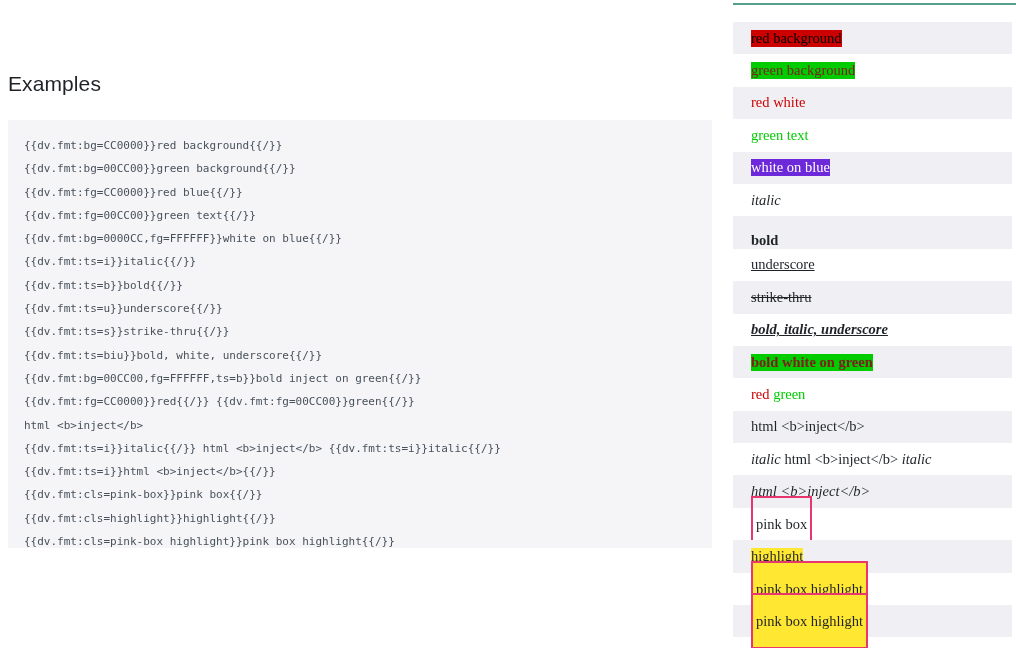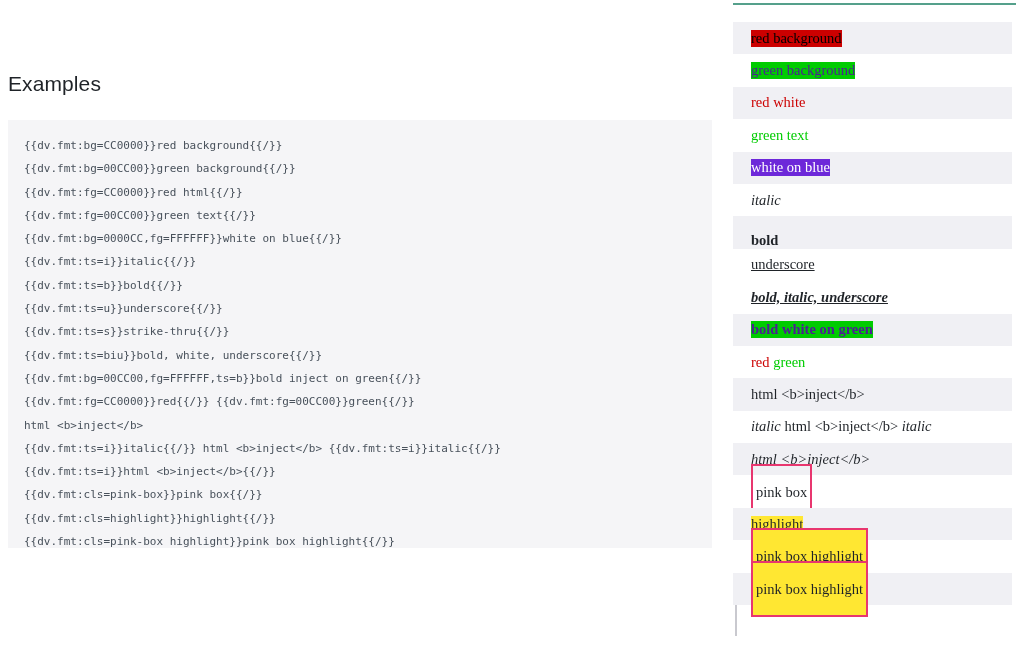--- a/index.html
+++ b/index.html
@@ -93,48 +93,48 @@
     align-items: center;
     font-size: 14.5px;
     color: #1f2328;
     background: #ffffff;
   }
   #result-list .result-row.stripe { background: #f0f0f4; }
 
   
   .seg { white-space: pre; }
   .bg-red     { background: #CC0000; color: #000000; }
-  .bg-green   { background: #00CC00; color: #4c1d95; }
+  .bg-green   { background: #00CC00; color: #7f1d1d; }
   .fg-red     { color: #CC0000; }
   .fg-green   { color: #00CC00; }
   .bg-blue-fg-white { background: #6d28d9; color: #FFFFFF; }
   .ts-i { font-style: italic; }
   .ts-b { font-weight: 700; margin-top: 16px; }
   .ts-u { text-decoration: underline; }
   .ts-s { text-decoration: line-through; }
   .ts-biu { font-weight: 700; font-style: italic; text-decoration: underline; }
-  .bg-green-fg-white-b { background: #00CC00; color: #4c1d95; font-weight: 700; }
+  .bg-green-fg-white-b { background: #00CC00; color: #7f1d1d; font-weight: 700; }
   .cls-pink-box {
     border: 2px solid #e8366f;
     padding: 17px 3px;
     display: inline-block;
     line-height: 1.25;
   }
   .cls-highlight { background: #ffe732; }
   .cls-pink-box.cls-highlight { background: #ffe732; }
 </style>
 </head>
 <body>
 
 <div id="left-pane">
   <div id="page-heading">Examples</div>
   <div id="code-block">
       <div class="code-line">{{dv.fmt:bg=CC0000}}red background{{/}}</div>
       <div class="code-line">{{dv.fmt:bg=00CC00}}green background{{/}}</div>
-      <div class="code-line">{{dv.fmt:fg=CC0000}}red html{{/}}</div>
+      <div class="code-line">{{dv.fmt:fg=CC0000}}red blue{{/}}</div>
       <div class="code-line">{{dv.fmt:fg=00CC00}}green text{{/}}</div>
       <div class="code-line">{{dv.fmt:bg=0000CC,fg=FFFFFF}}white on blue{{/}}</div>
       <div class="code-line">{{dv.fmt:ts=i}}italic{{/}}</div>
       <div class="code-line">{{dv.fmt:ts=b}}bold{{/}}</div>
       <div class="code-line">{{dv.fmt:ts=u}}underscore{{/}}</div>
       <div class="code-line">{{dv.fmt:ts=s}}strike-thru{{/}}</div>
       <div class="code-line">{{dv.fmt:ts=biu}}bold, white, underscore{{/}}</div>
       <div class="code-line">{{dv.fmt:bg=00CC00,fg=FFFFFF,ts=b}}bold inject on green{{/}}</div>
       <div class="code-line">{{dv.fmt:fg=CC0000}}red{{/}} {{dv.fmt:fg=00CC00}}green{{/}}</div>
       <div class="code-line">html &lt;b&gt;inject&lt;/b&gt;</div>
@@ -167,20 +167,23 @@
       </div>
       <div class="result-row">
         <span class="seg ts-i">italic</span>
       </div>
       <div class="result-row stripe">
         <span class="seg ts-b">bold</span>
       </div>
       <div class="result-row">
         <span class="seg ts-u">underscore</span>
       </div>
+      <div class="result-row stripe">
+        <span class="seg ts-s">strike-thru</span>
+      </div>
       <div class="result-row">
         <span class="seg ts-biu">bold, italic, underscore</span>
       </div>
       <div class="result-row stripe">
         <span class="seg bg-green-fg-white-b">bold white on green</span>
       </div>
       <div class="result-row">
         <span class="seg fg-red">red</span>
         <span class="seg "> </span>
         <span class="seg fg-green">green</span>

